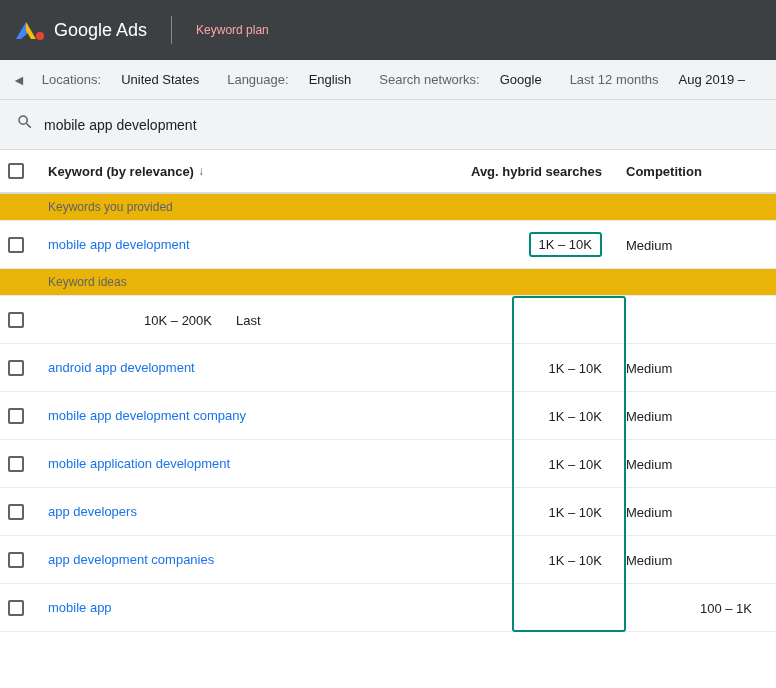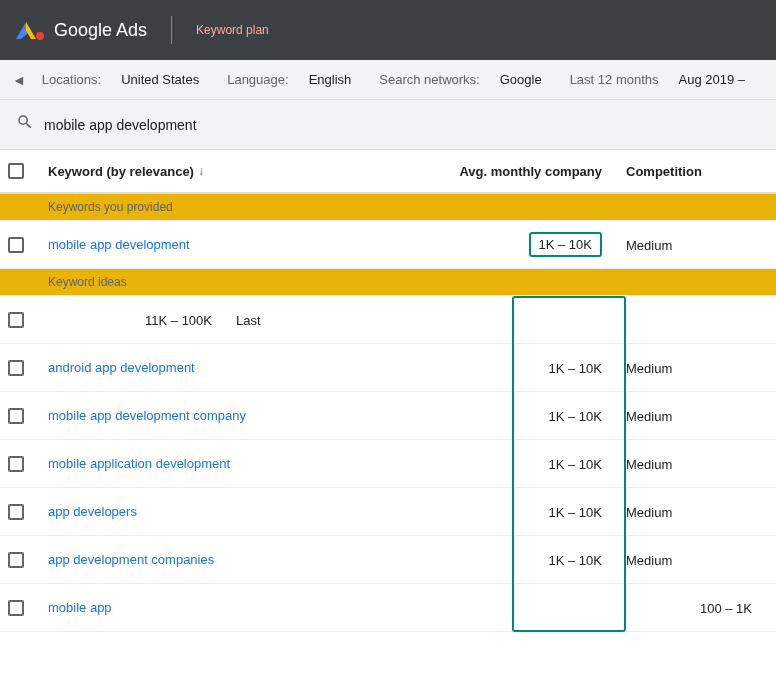--- a/index.html
+++ b/index.html
@@ -218,21 +218,21 @@
     <div class="cb"></div>
   </div>
   <div class="col-keyword">
     <span class="th-label">
       <span>Keyword (by relevance)</span>
       <span class="sort-arrow">↓</span>
     </span>
   </div>
   <div class="col-searches">
     <span class="th-label right">
-      <span>Avg. monthly company</span>
+      <span>Avg. hybrid searches</span>
     </span>
   </div>
   <div class="col-competition">
     <span class="th-label">Competition</span>
   </div>
 </div>
 
 <div class="section-label">Keywords you provided</div>
 
 <div class="table-row">
@@ -264,21 +264,21 @@
     border-radius: 3px;
     pointer-events: none;
     z-index: 10;
   "></div>
 
   <div class="table-row">
     <div class="cell-check">
       <div class="cb"></div>
     </div>
     <div class="col-searches" style="text-align:right; padding-right:16px;">
-      <span style="font-size:13px; color:#202124;">11K – 100K</span>
+      <span style="font-size:13px; color:#202124;">10K – 200K</span>
     </div>
     <div class="col-competition">
       <span style="font-size:13px; color:#202124;">Last</span>
     </div>
   </div>
 
   <div class="table-row">
     <div class="cell-check">
       <div class="cb"></div>
     </div>

